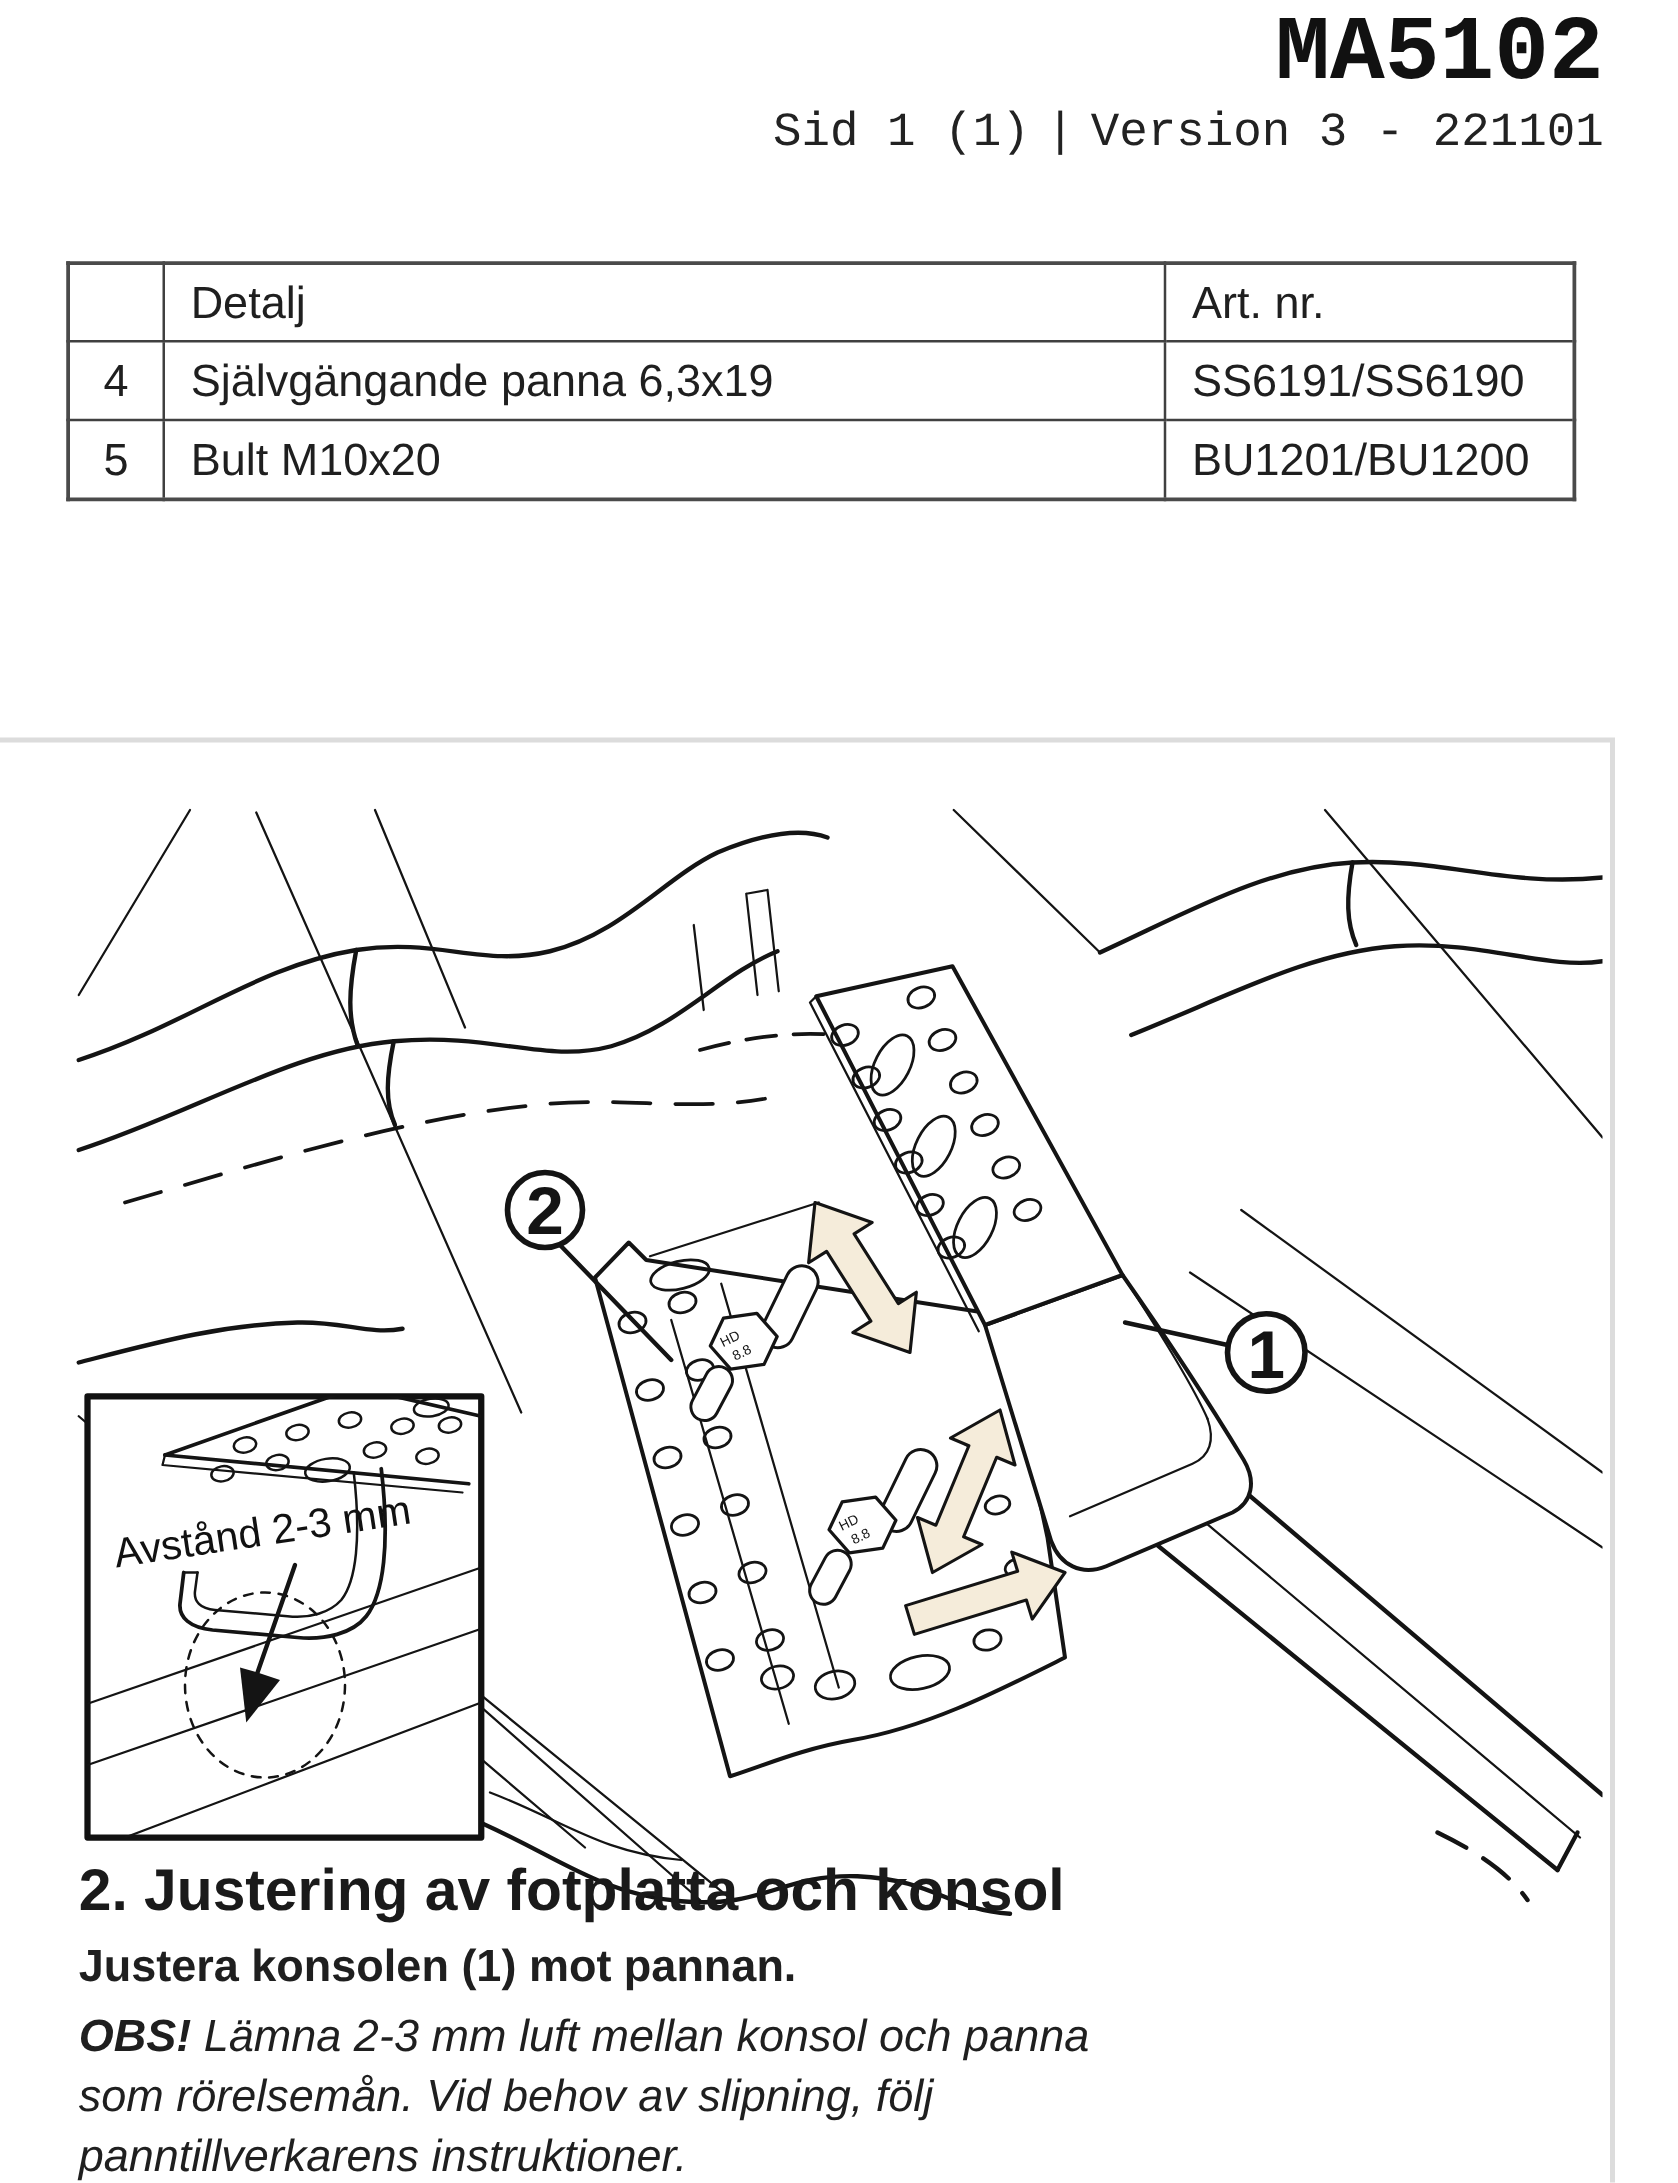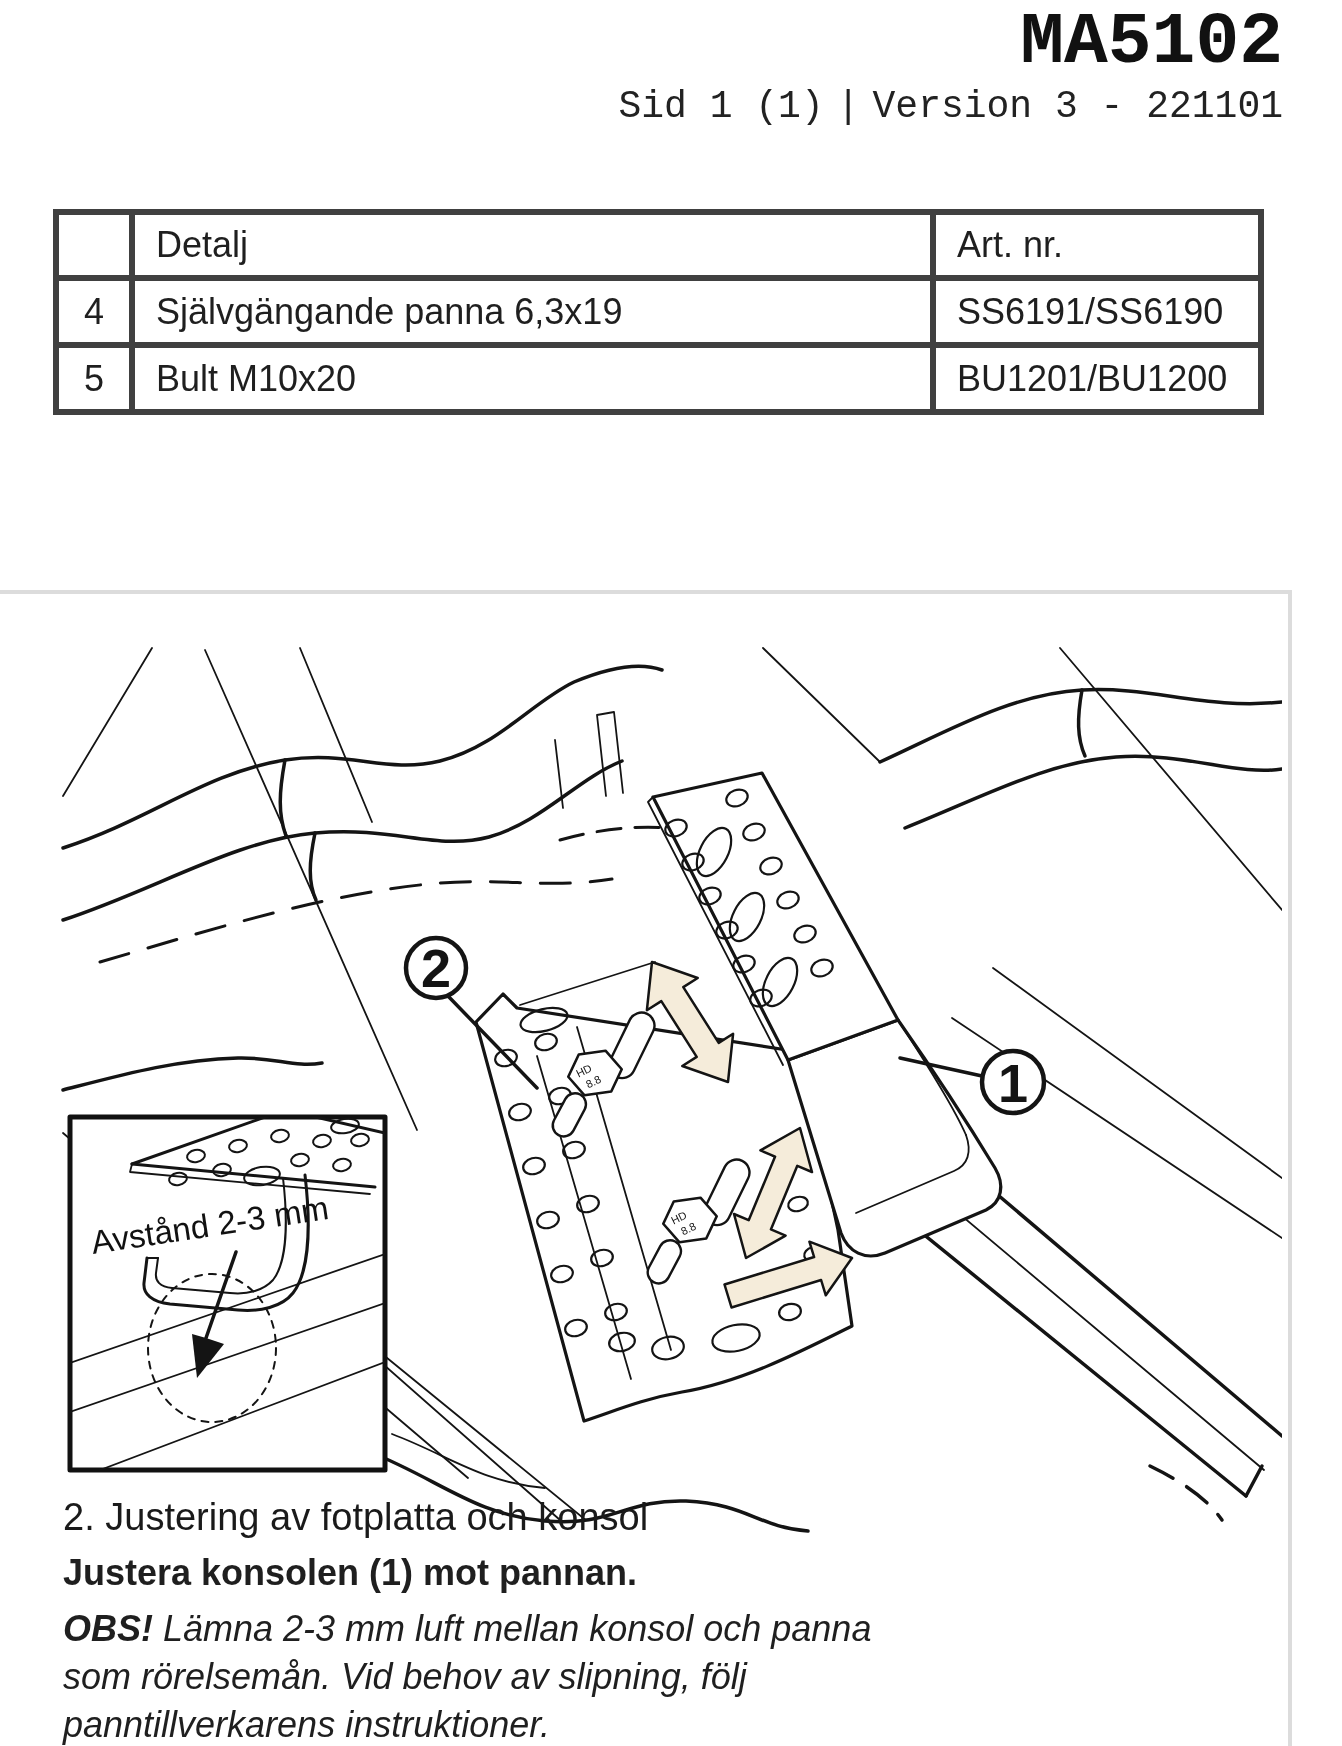--- a/index.html
+++ b/index.html
@@ -13,38 +13,38 @@
   .doc-code { font-size:73px; font-weight:700; line-height:1.08; letter-spacing:0; color:#111; }
   .doc-sub { font-size:38px; font-weight:400; color:#222; margin-top:2px;margin-left:27px; }
   .doc-sub .sep { display:inline-block; margin:0 13px; }
   
   table.parts {
     position:absolute; left:53px; top:209px;
     width:1205px; table-layout:fixed; border-collapse:collapse;
     font-size:36px; color:#1f1f1f;
     border:3px solid #4a4a4a;
   }
-  table.parts td { border:6px solid #404040; vertical-align:middle; background:#fff; }
+  table.parts td { border:2px solid #404040; vertical-align:middle; background:#fff; }
   table.parts col.c-num { width:76px; }
   table.parts col.c-det { width:801px; }
   table.parts col.c-art { width:328px; }
   td.num { text-align:center; }
   td.det, td.art { padding-left:21px; }
   tr.hrow td { height:58px; }
   tr.drow td { height:59px; }
   
   .canvas-box {
     position:absolute; left:-12px; top:590px;
     width:1304px; height:1220px; box-sizing:border-box;
     border:4px solid #dcdcdc; background:#ffffff;
   }
   svg.figure { position:absolute; left:0; top:590px; width:1282px; height:960px; }
   
   .instructions { position:absolute; left:63px; top:1480px; width:848px; }
-  .instr-heading { font-size:38px; font-weight:400; margin:16px 0 13px 0; color:#1a1a1a; }
+  .instr-heading { font-size:47px; font-weight:700; margin:4px 0 13px 0; color:#1a1a1a; }
   .instr-body { font-size:36px; font-weight:700; margin:0 0 11px 0; }
   .instr-note { font-size:36px; font-style:italic; line-height:48px; margin:0; }
   .instr-note .obs { font-weight:700; font-style:italic; }
 </style>
 </head>
 <body>
 
 <div class="header">
   <div class="doc-code">MA5102</div>
   <div class="doc-sub"><span>Sid 1 (1)</span><span class="sep">|</span><span>Version 3 - 221101</span></div>

